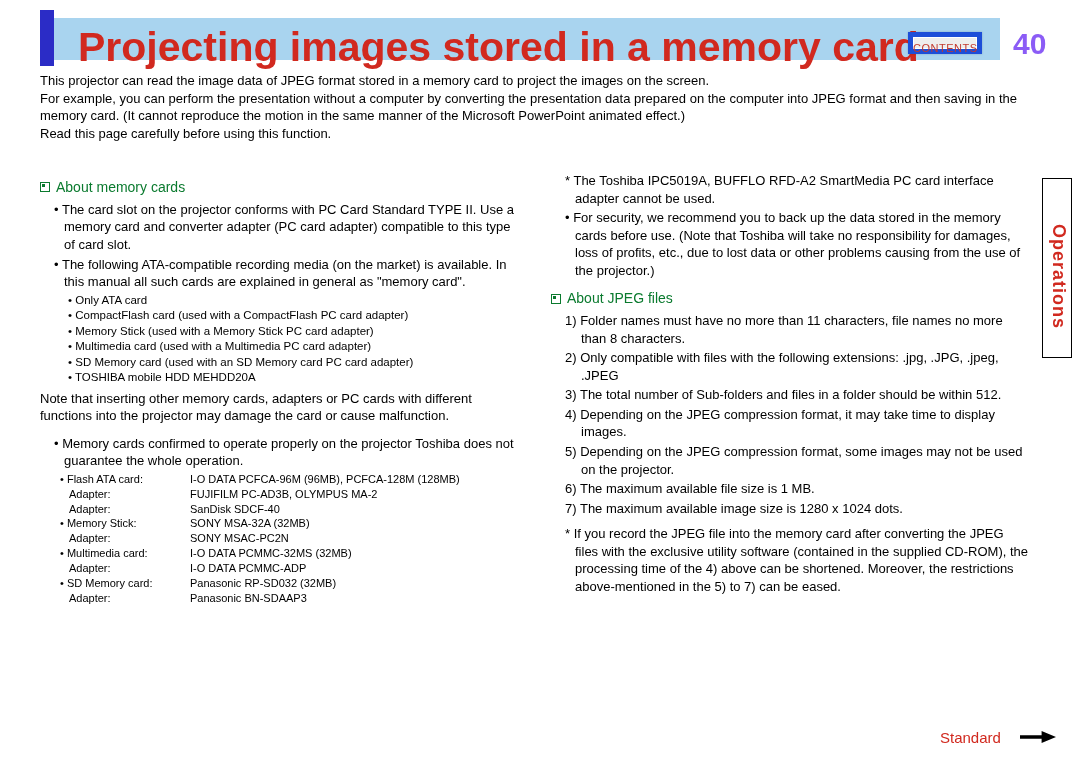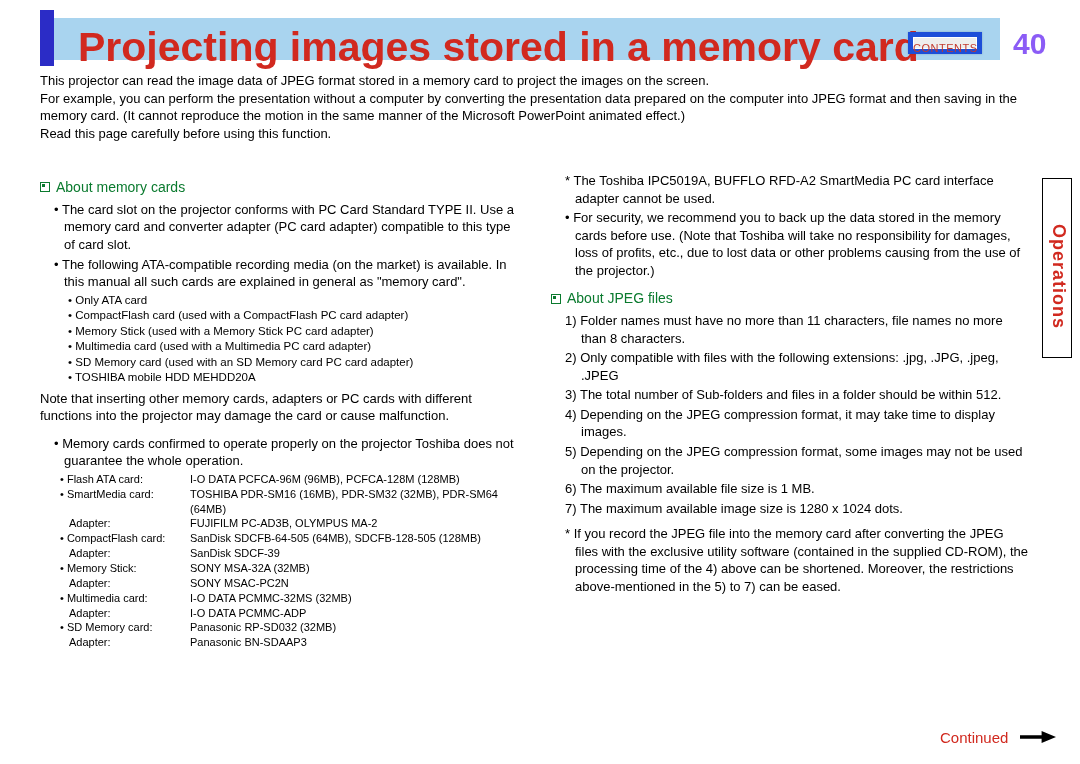--- a/index.html
+++ b/index.html
@@ -184,34 +184,26 @@
     <p class="note-para">Note that inserting other memory cards, adapters or PC cards with different functions into the projector may damage the card or cause malfunction.</p>
     <ul class="main">
       <li>Memory cards confirmed to operate properly on the projector Toshiba does not guarantee the whole operation.</li>
     </ul>
     <div class="compat-table">
       <div class="row">
           <div class="lbl bul">Flash ATA card:</div>
           <div class="val">I-O DATA PCFCA-96M (96MB), PCFCA-128M (128MB)</div>
         </div>
       <div class="row">
-          <div class="lbl bul">SmartMedia card:</div>
-          <div class="val">TOSHIBA PDR-SM16 (16MB), PDR-SM32 (32MB), PDR-SM64 (64MB)</div>
-        </div>
-      <div class="row">
           <div class="lbl" style="padding-left:9px">Adapter:</div>
           <div class="val">FUJIFILM PC-AD3B, OLYMPUS MA-2</div>
         </div>
       <div class="row">
-          <div class="lbl bul">CompactFlash card:</div>
-          <div class="val">SanDisk SDCFB-64-505 (64MB), SDCFB-128-505 (128MB)</div>
-        </div>
-      <div class="row">
-          <div class="lbl" style="padding-left:9px">Adapter:</div>
-          <div class="val">SanDisk SDCF-39</div>
+          <div class="lbl" style="padding-left:9px">Adapter:</div>
+          <div class="val">SanDisk SDCF-40</div>
         </div>
       <div class="row">
           <div class="lbl bul">Memory Stick:</div>
           <div class="val">SONY MSA-32A (32MB)</div>
         </div>
       <div class="row">
           <div class="lbl" style="padding-left:9px">Adapter:</div>
           <div class="val">SONY MSAC-PC2N</div>
         </div>
       <div class="row">
@@ -254,14 +246,14 @@
       <div>7) The maximum available image size is 1280 x 1024 dots.</div>
     </div>
     <div class="star-list" style="margin-top:8px;">
       <div>* If you record the JPEG file into the memory card after converting the JPEG files with the exclusive utility software (contained in the supplied CD-ROM), the processing time of the 4) above can be shortened. Moreover, the restrictions above-mentioned in the 5) to 7) can be eased.</div>
     </div>
   </div>
 </div>
 
 <div class="side-tab">Operations</div>
 
-<div class="continued">Continued</div>
+<div class="continued">Standard</div>
 <div class="arrow-body"></div>
 
 </body></html>

